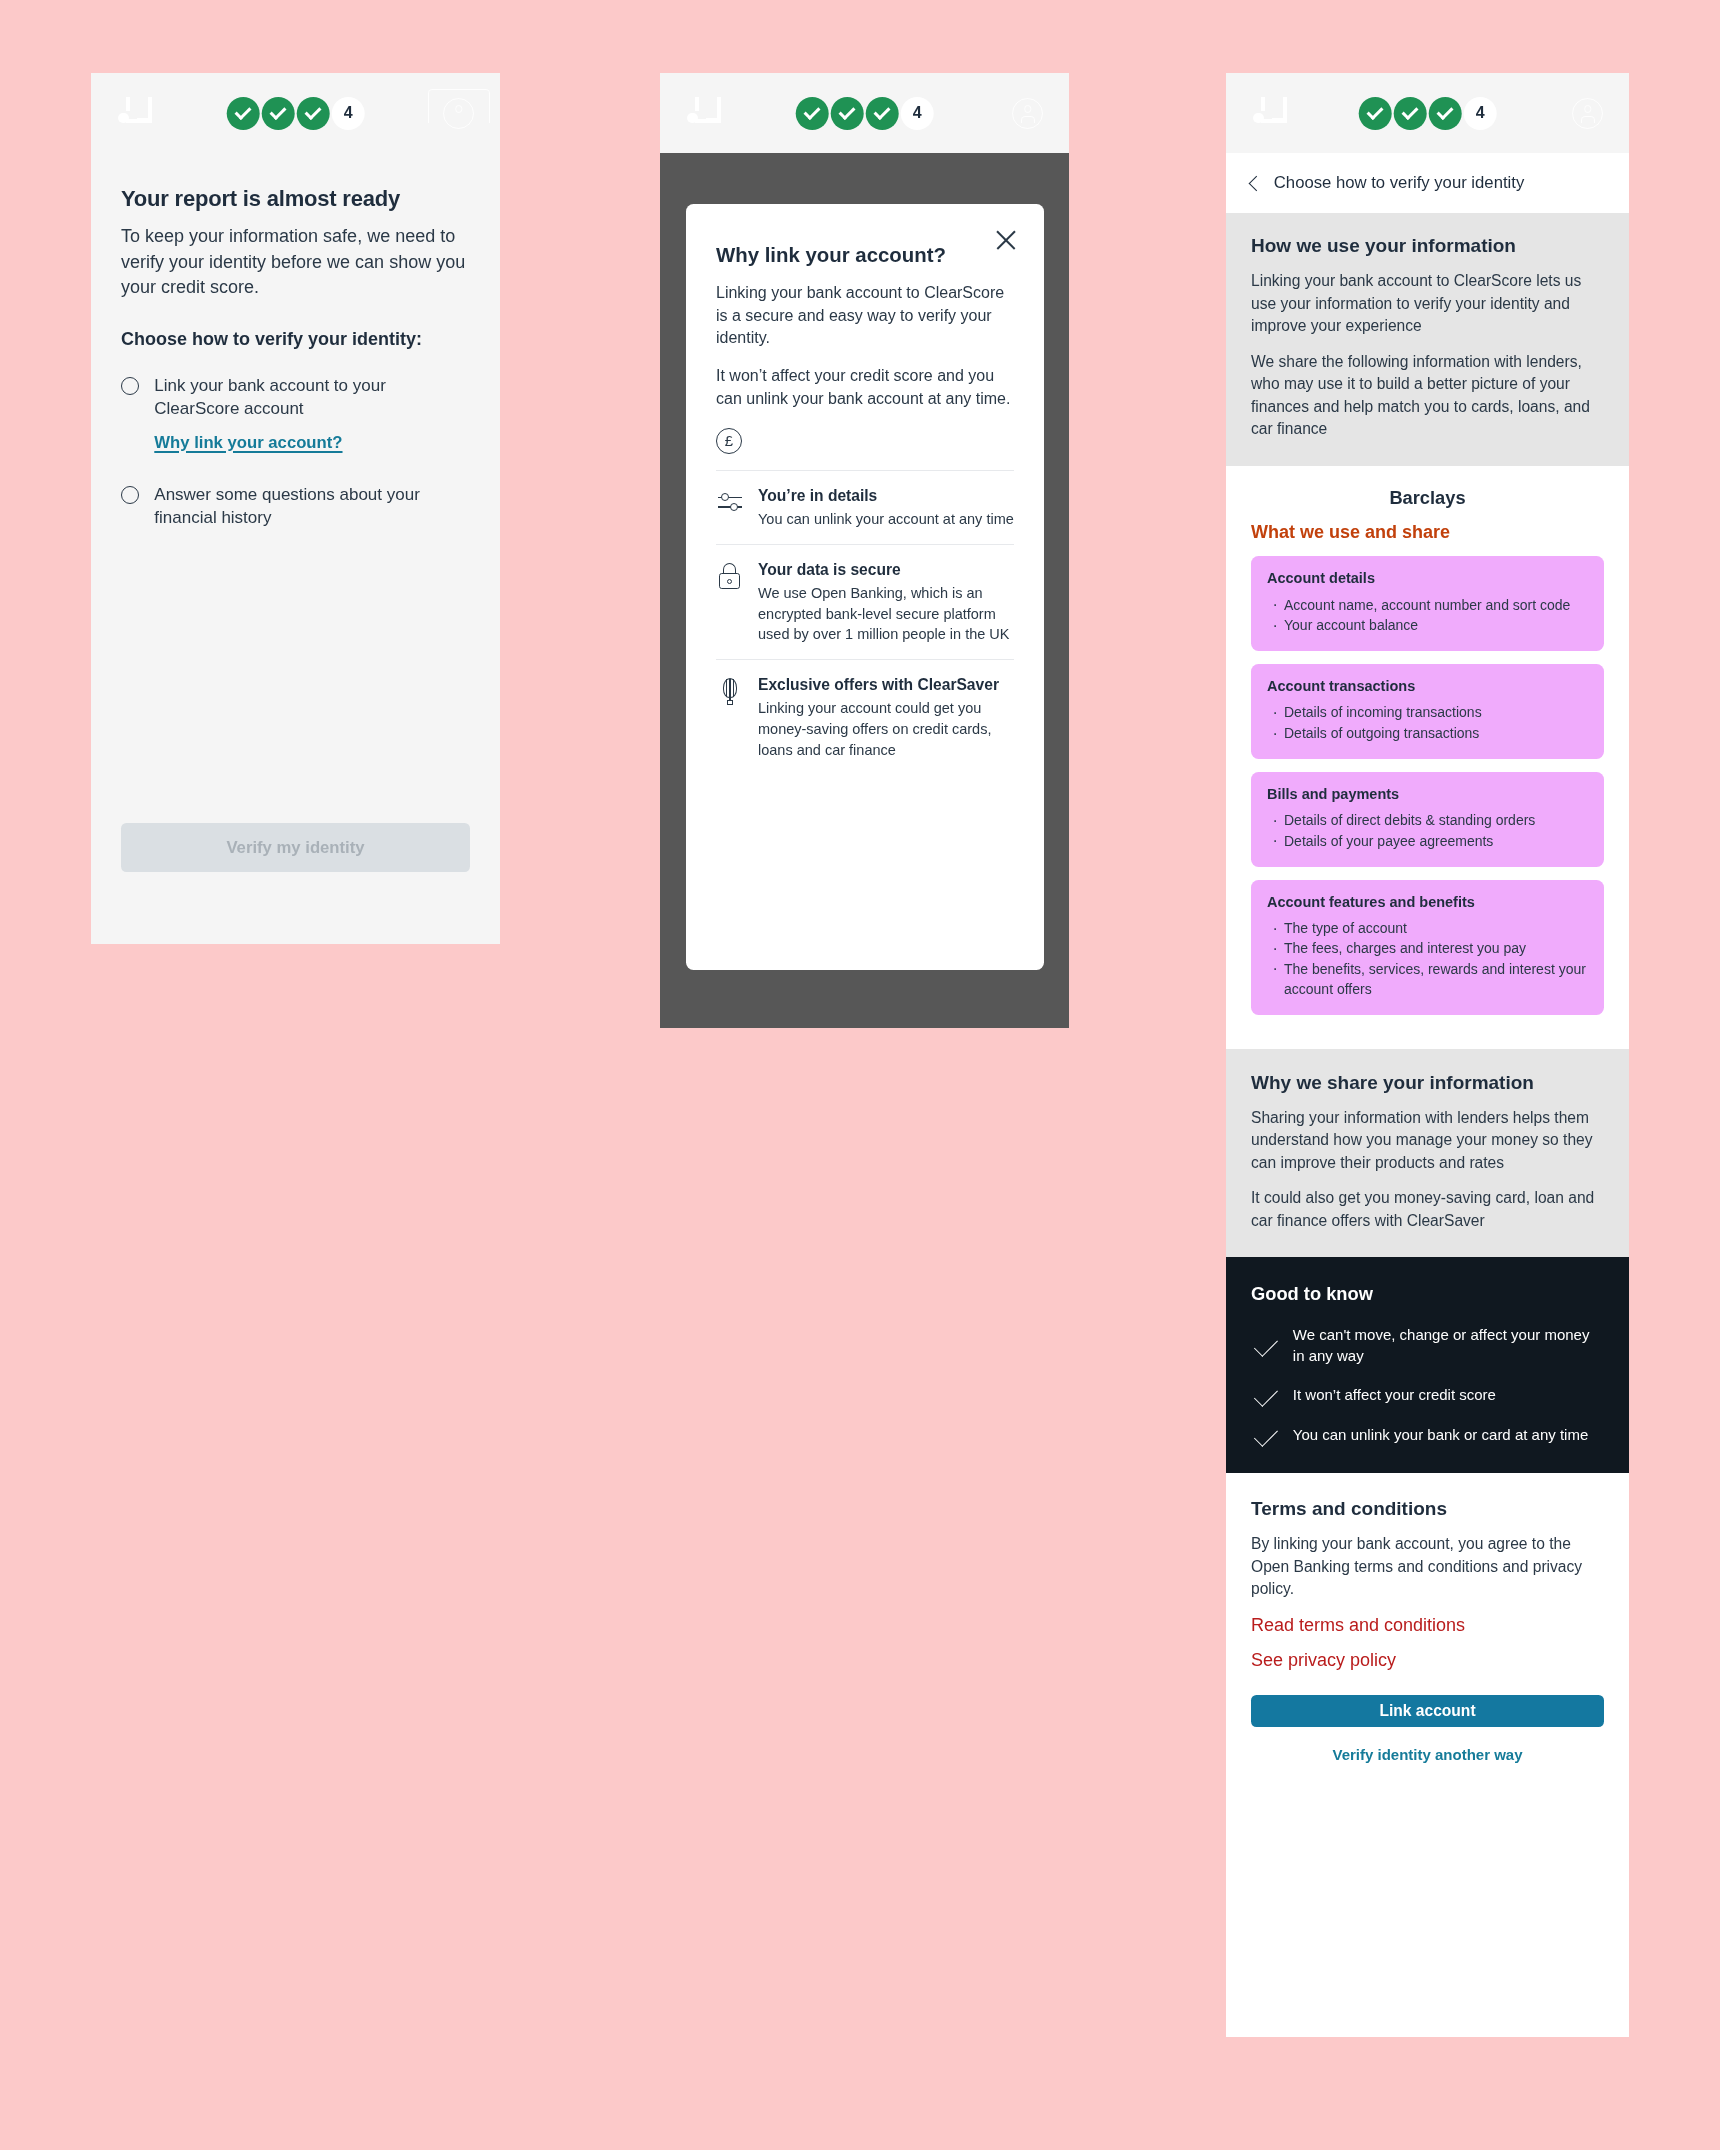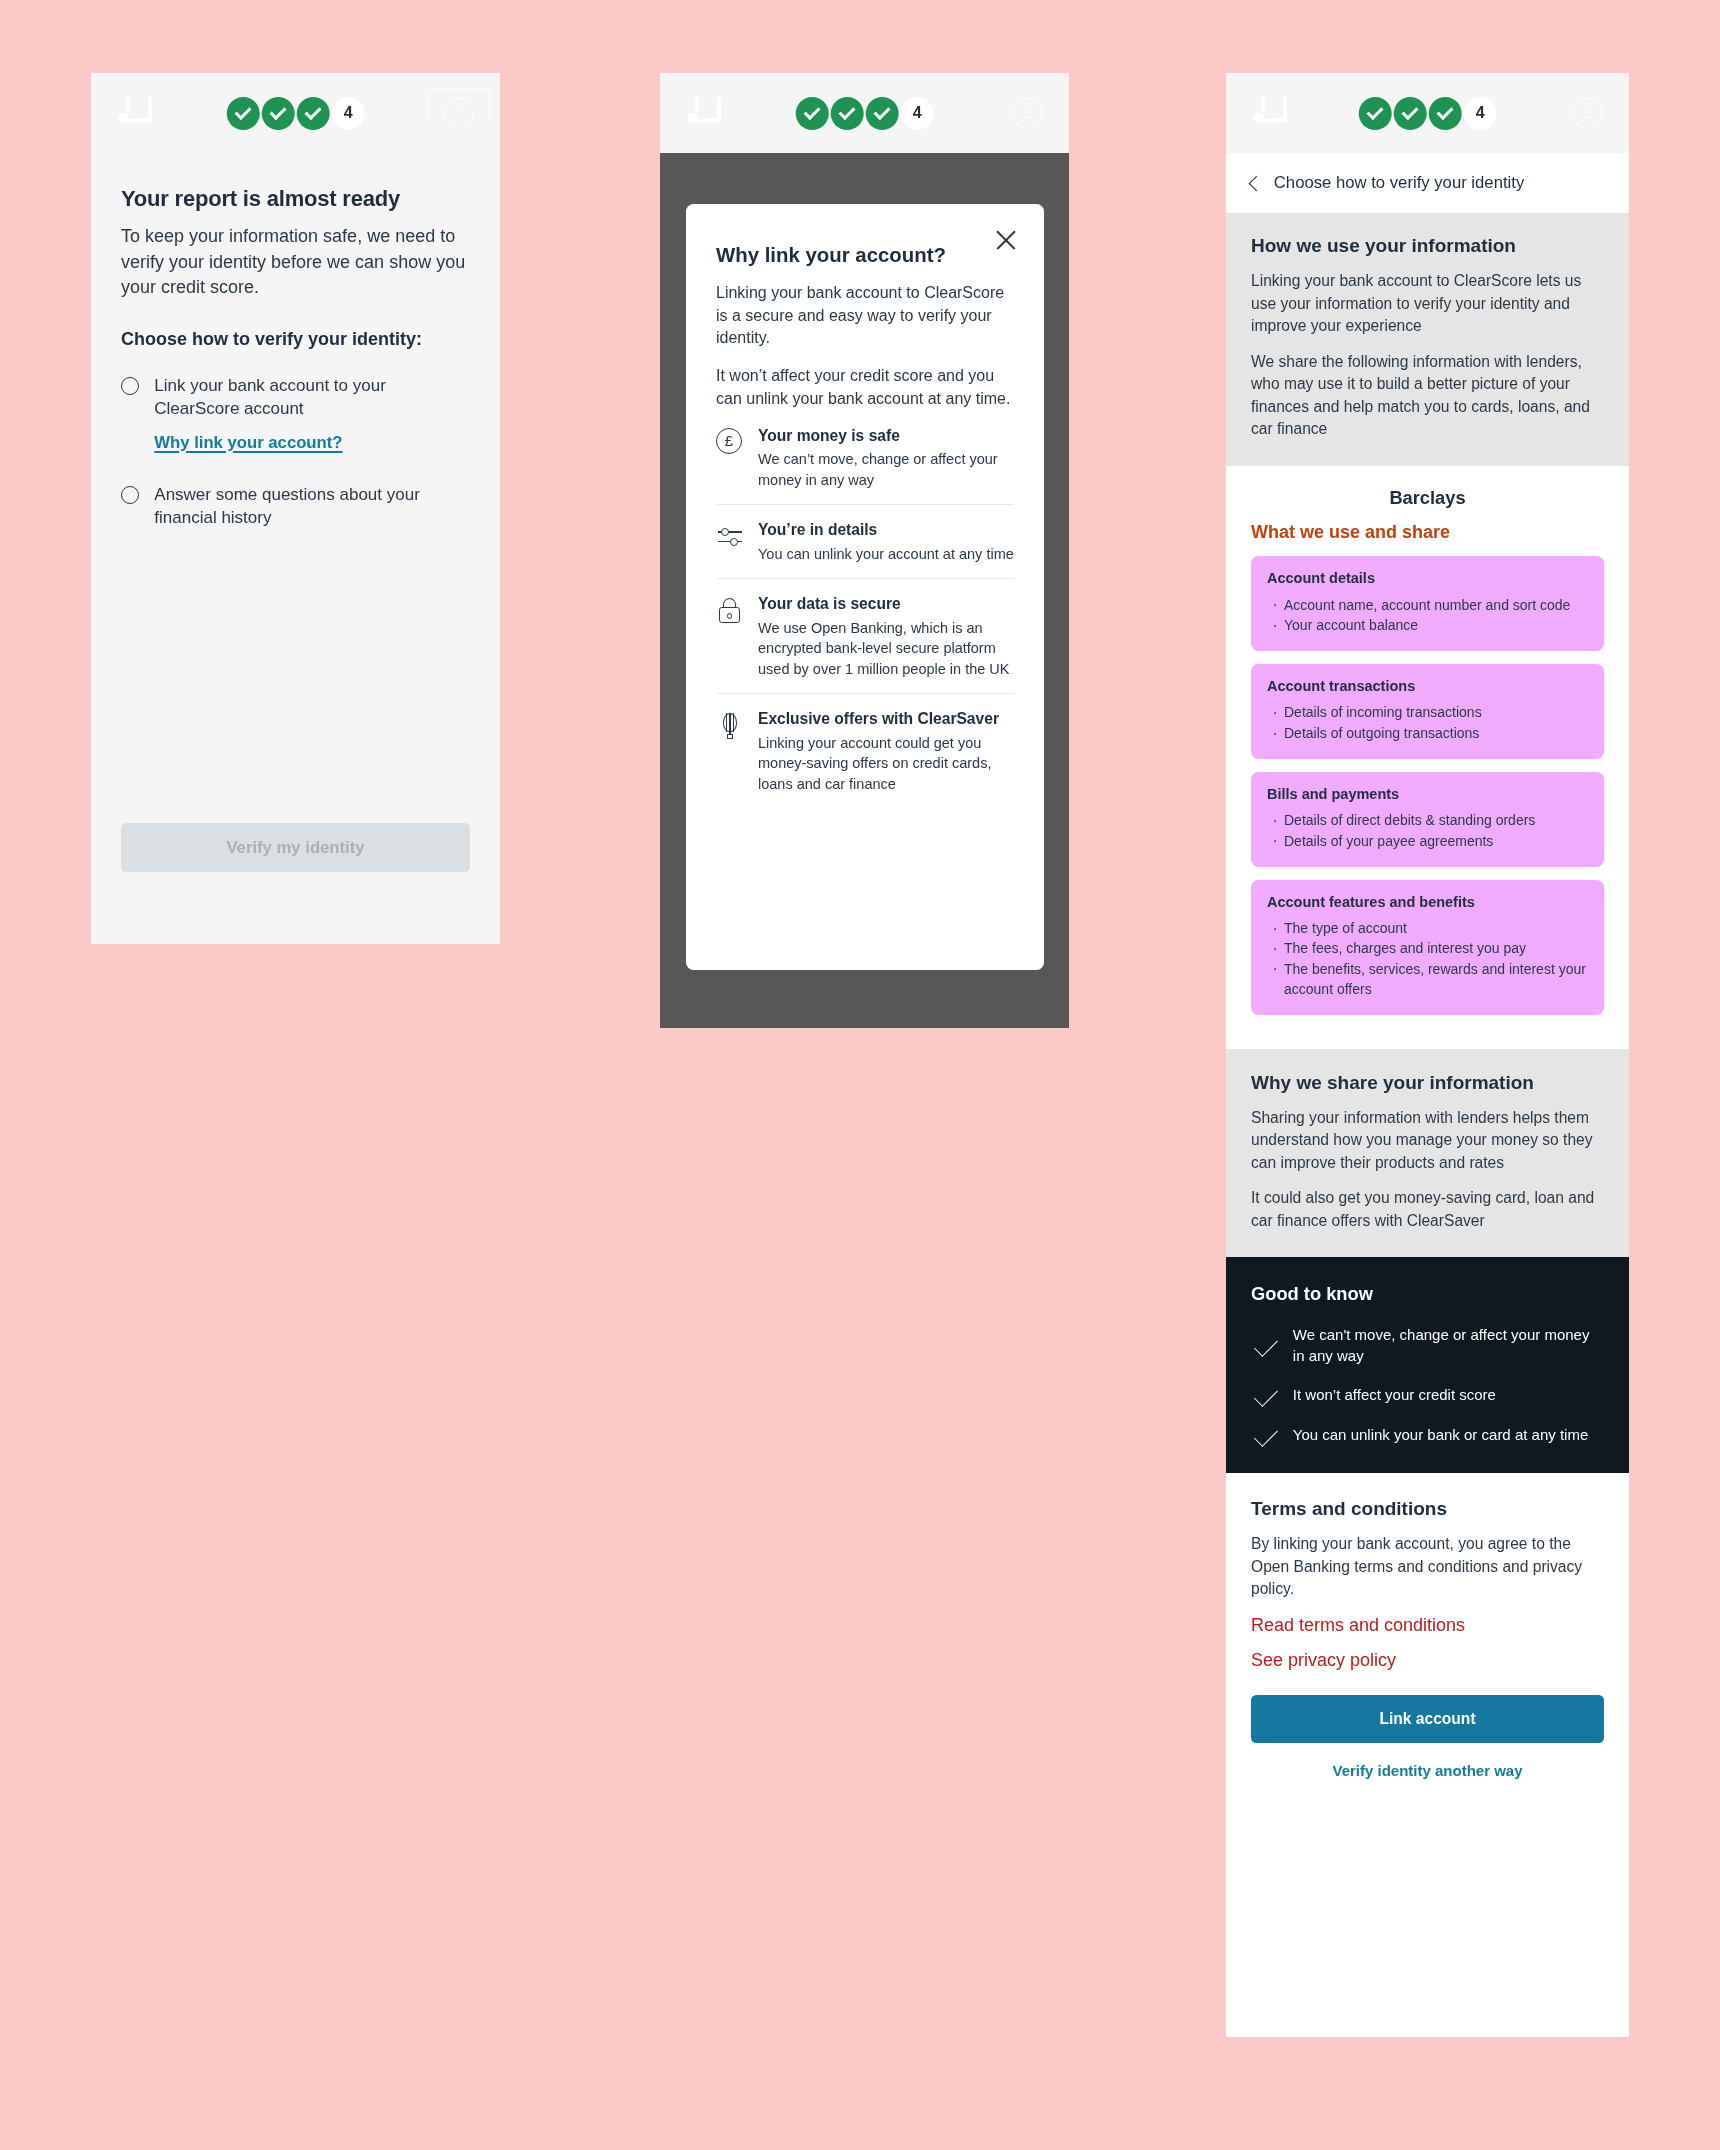--- a/index.html
+++ b/index.html
@@ -124,21 +124,21 @@
   .dark { background: #101820; padding: 26px 25px 28px 25px; }
   .dark h2 { font-size: 18.3px; font-weight: 700; color: #ffffff; }
   .gtk-row { display: flex; gap: 16px; margin-top: 18.3px; align-items: center; }
   .gtk-check { flex: 0 0 auto; width: 21.5px; height: 12px; border-left: 1.6px solid #fff; border-bottom: 1.6px solid #fff;
                transform: rotate(-45deg); margin-left: 4.3px; }
   .gtk-text { font-size: 15px; line-height: 1.42; color: #ffffff; }
 
   .tc { background: #fff; padding: 25px 25px 0 25px; }
   .tc-link { display: block; font-size: 18px; font-weight: 400; color: #b91c1c; margin-top: 14px; }
   .btn-primary {
-    margin: 24px 25px 0 25px; height: 48px; background: #1478a0; border-radius: 5.4px;
+    margin: 24px 25px 0 25px; height: 32px; background: #1478a0; border-radius: 5.4px;
     display: flex; align-items: center; justify-content: center;
     color: #ffffff; font-size: 15.6px; font-weight: 700;
   }
   .btn-text {
     margin: 19.4px 25px 0 25px; text-align: center; font-size: 15px; font-weight: 700; color: #157b99; padding-bottom: 38px;
   }
 </style>
 </head>
 <body>
 
@@ -230,24 +230,20 @@
           <i></i>
         </div>
       <div class="modal-title">Why link your account?</div>
       <div class="modal-p">Linking your bank account to ClearScore is a secure and easy way to verify your identity.</div>
       <div class="modal-p">It won’t affect your credit score and you can unlink your bank account at any time.</div>
 
       <div class="feature">
         <span class="f-icon">
             <span class="ic-pound">£</span>
           </span>
-        <span>
-          <span class="f-title">Your money is safe</span>
-          <div class="f-desc">We can’t move, change or affect your money in any way</div>
-        </span>
       </div>
 
       <div class="feature">
         <span class="f-icon">
           <span class="ic-sliders">
               <span class="l1"></span>
               <span class="l2"></span>
               <span class="k1"></span>
               <span class="k2"></span>
             </span>

